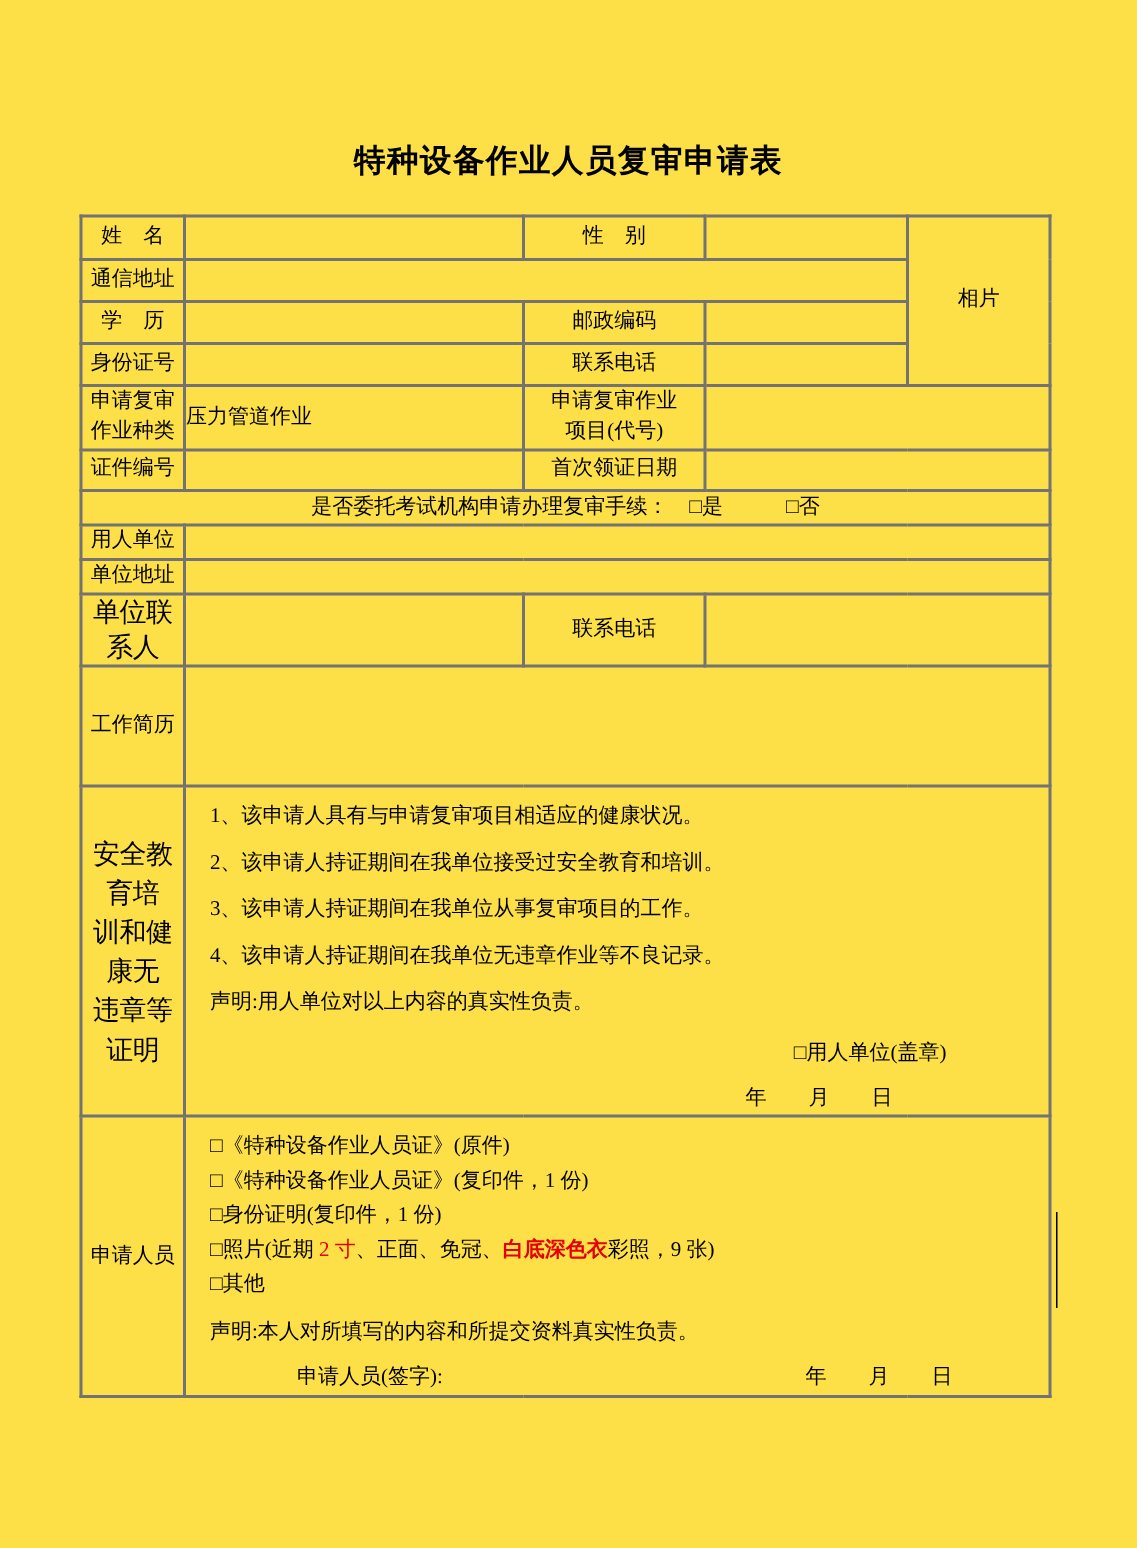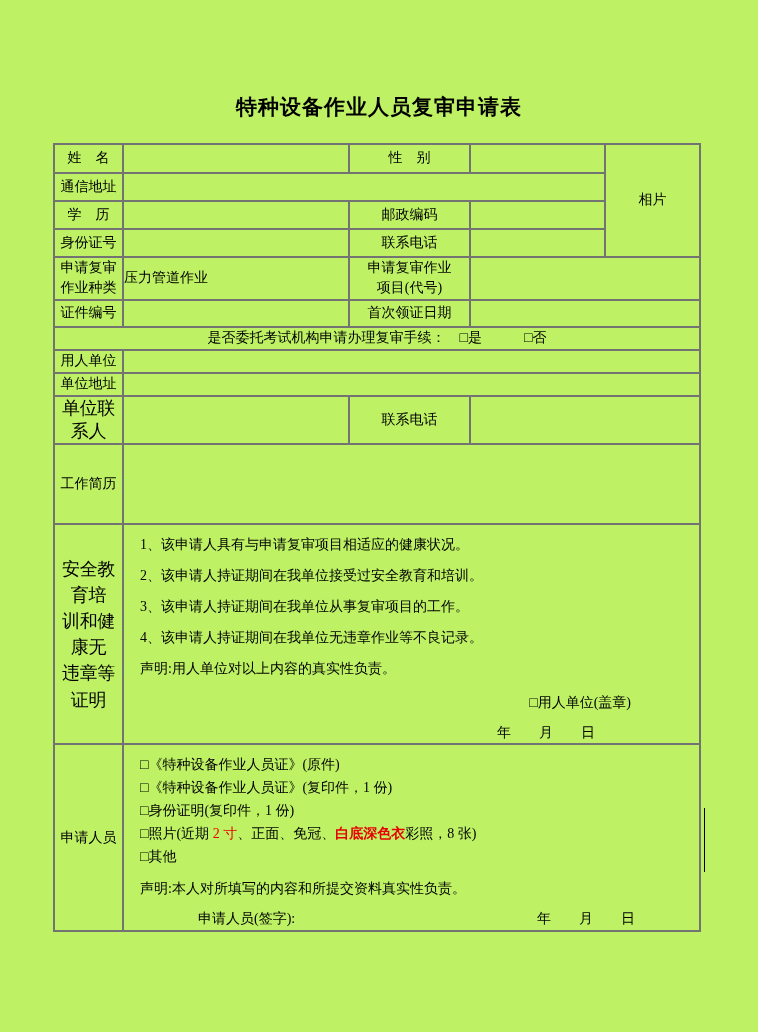--- a/index.html
+++ b/index.html
@@ -1,16 +1,16 @@
 <!DOCTYPE html>
 <html><head>
 <meta charset="utf-8">
 <style>
   html,body{margin:0;padding:0;background:#ffffff;}
-  .page{position:relative;width:758px;height:1032px;background:#bef264;color:#000;
+  .page{position:relative;width:758px;height:1032px;background:#fde047;color:#000;
         font-family:"Liberation Serif","DejaVu Serif",serif;overflow:hidden;}
   .doc-title{position:absolute;top:93px;left:0;width:100%;text-align:center;
         font-size:21px;font-weight:bold;letter-spacing:1px;
         font-family:"Liberation Sans","DejaVu Sans",sans-serif;}
   table.form{position:absolute;left:53px;top:143px;width:646px;border-collapse:collapse;
         table-layout:fixed;}
   table.form td{border:2px solid #737373;font-size:14px;padding:0;vertical-align:middle;
         overflow:hidden;}
   td.lab{text-align:center;line-height:1.3;}
   td.lab.sm{font-size:18px;letter-spacing:-0.3px;}
@@ -153,21 +153,21 @@
       </td>
     </tr>
 
     <tr style="height:182px">
       <td class="lab">申请人员</td>
       <td colspan="4" style="vertical-align:top">
         <div class="mat-body">
           <div class="item">□《特种设备作业人员证》(原件)</div>
           <div class="item">□《特种设备作业人员证》(复印件，1 份)</div>
           <div class="item">□身份证明(复印件，1 份)</div>
-          <div class="item"><span>□照片(近期 </span><span class="red">2 寸</span><span>、正面、免冠、</span><span class="red-bi">白底深色衣</span><span>彩照，8 张)</span></div>
+          <div class="item"><span>□照片(近期 </span><span class="red">2 寸</span><span>、正面、免冠、</span><span class="red-bi">白底深色衣</span><span>彩照，9 张)</span></div>
           <div class="item">□其他</div>
           <div class="mat-stmt">声明:本人对所填写的内容和所提交资料真实性负责。</div>
           <div class="sign-row">
             <span class="sign-label">申请人员(签字):</span>
             <span class="sign-date">年　　月　　日</span>
           </div>
         </div>
       </td>
     </tr>
   </tbody>

